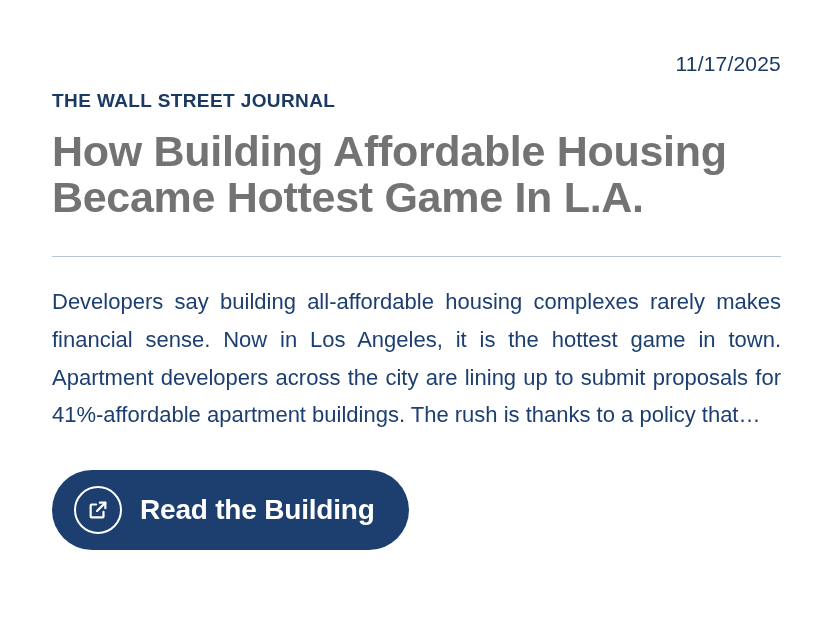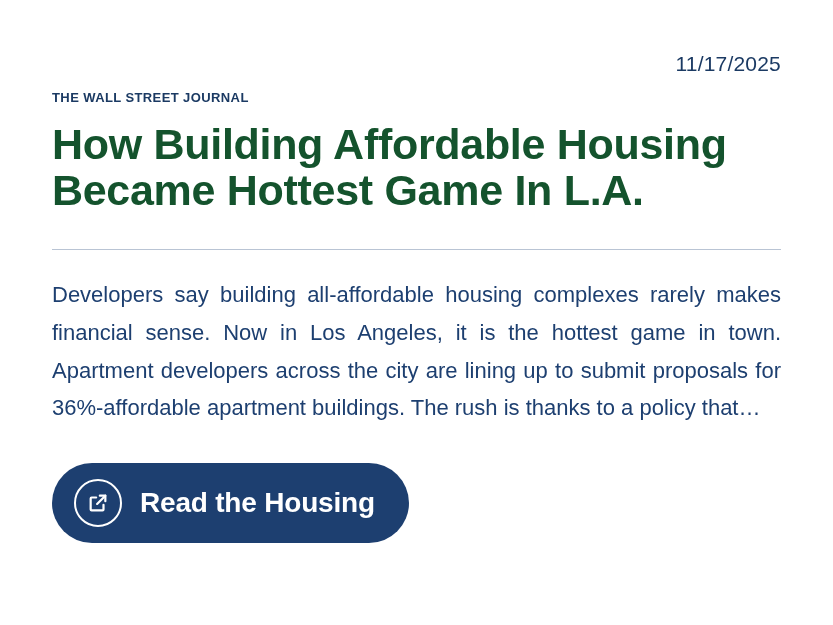--- a/index.html
+++ b/index.html
@@ -27,32 +27,32 @@
     top: 52px;
     right: 52px;
     font-size: 21px;
     font-weight: 500;
     letter-spacing: 0.2px;
     color: #1b3a63;
     text-align: left;
   }
   .publication {
     padding-top: 90px;
-    font-size: 13px;
+    font-size: 19px;
     font-weight: bold;
     letter-spacing: 0.4px;
     color: #1b3a63;
     text-transform: uppercase;
   }
   .headline {
     margin-top: 16px;
     font-size: 43px;
     line-height: 1.07;
     font-weight: bold;
-    color: #14532d;
+    color: #737373;
     letter-spacing: -0.3px;
     max-width: 700px;
   }
   .divider {
     margin-top: 36px;
     border: 0;
     border-top: 1px solid #b9c4d4;
     width: 100%;
   }
   .summary {
@@ -105,28 +105,28 @@
 <div class="card">
 
   <div class="date">11/17/2025</div>
 
   <div class="publication">THE WALL STREET JOURNAL</div>
 
   <h1 class="headline">How Building Affordable Housing Became Hottest Game In L.A.</h1>
 
   <hr class="divider">
 
-  <p class="summary">Developers say building all-affordable housing complexes rarely makes financial sense. Now in Los Angeles, it is the hottest game in town. Apartment developers across the city are lining up to submit proposals for 36%-affordable apartment buildings. The rush is thanks to a policy that…</p>
+  <p class="summary">Developers say building all-affordable housing complexes rarely makes financial sense. Now in Los Angeles, it is the hottest game in town. Apartment developers across the city are lining up to submit proposals for 41%-affordable apartment buildings. The rush is thanks to a policy that…</p>
 
   <div class="cta-row">
     <button class="cta-button">
       <span class="cta-icon">
         <svg width="22" height="22" viewBox="0 0 24 24" fill="none" stroke="#ffffff" stroke-width="2.4" stroke-linecap="round" stroke-linejoin="round">
           <path d="M14 4h6v6"></path>
           <path d="M20 4L11 13"></path>
           <path d="M18 14v5a1 1 0 0 1-1 1H5a1 1 0 0 1-1-1V7a1 1 0 0 1 1-1h5"></path>
         </svg>
       </span>
-      <span class="cta-label">Read the Housing</span>
+      <span class="cta-label">Read the Building</span>
     </button>
   </div>
 
 </div>
 
 </body></html>

